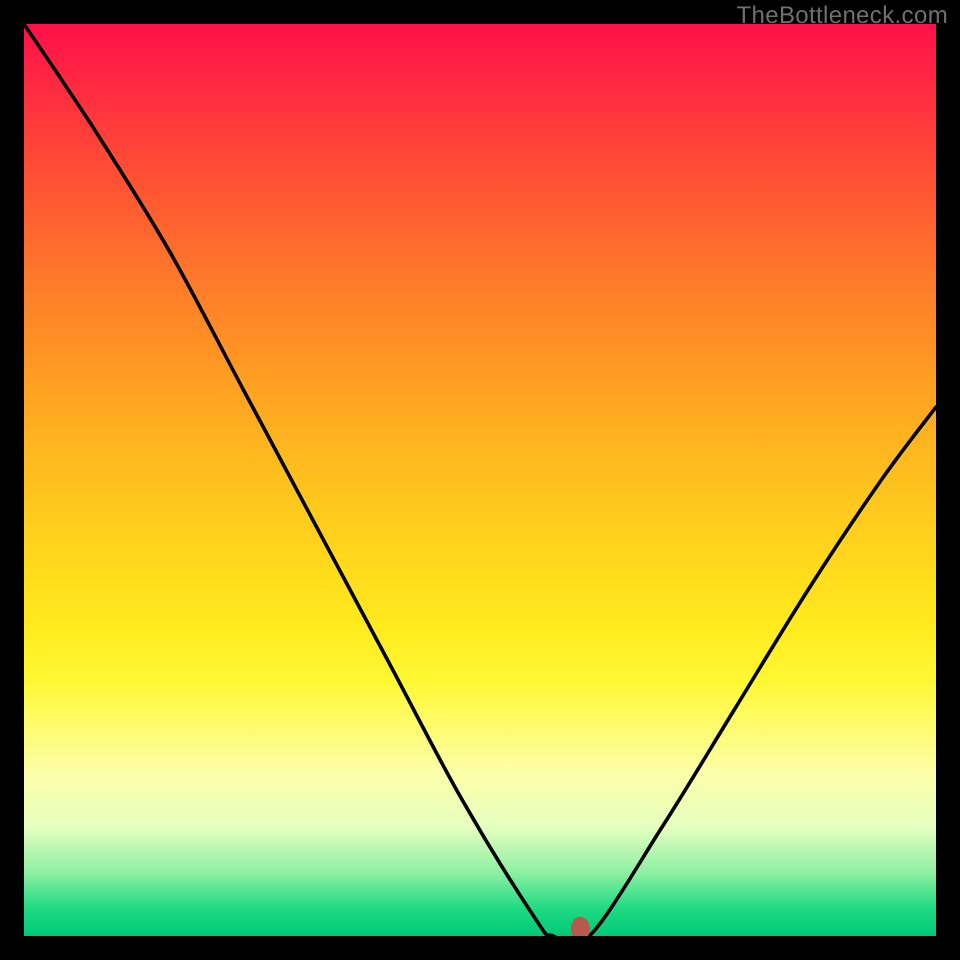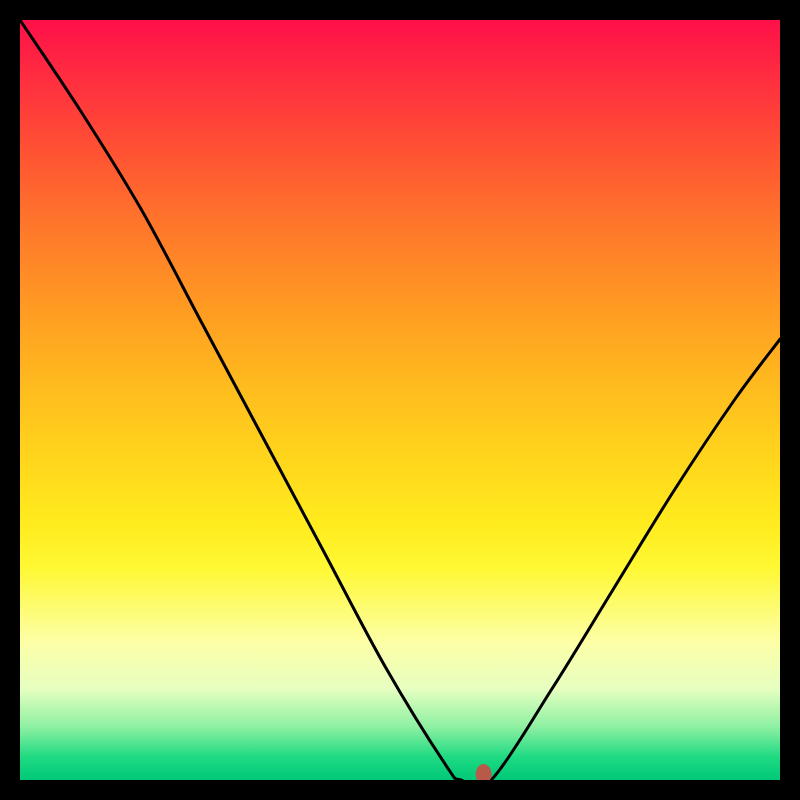--- a/index.html
+++ b/index.html
@@ -67,20 +67,21 @@
   }
   .marker {
     fill: #b85a4a;
     stroke: none;
   }
 </style>
 </head>
 <body>
 
 <div class="frame">
+  <div class="watermark">TheBottleneck.com</div>
 
   <div class="plot-area">
     <svg class="curve-svg" viewBox="0 0 760 760" preserveAspectRatio="none">
       <path id="curve-path" class="curve-line" d="M 0 0 C 10.133333333333335 15.200000000000008 40.53333333333333 59.533333333333374 60.800000000000004 91.20000000000005 C 81.06666666666668 122.86666666666672 101.33333333333334 154.53333333333333 121.60000000000001 190 C 141.86666666666667 225.46666666666667 162.13333333333333 266 182.4 304 C 202.66666666666669 342 222.93333333333334 380 243.20000000000002 418 C 263.4666666666667 456 283.73333333333335 494 304 532 C 324.26666666666665 570 344.53333333333336 610.5333333333333 364.8 646 C 385.06666666666666 681.4666666666667 412.9333333333334 725.8 425.6 744.8 C 438.26666666666665 763.8 433.19999999999993 757.4666666666667 440.79999999999995 760 C 448.4 762.5333333333333 456 775.2 471.2 760 C 486.4 744.8 511.73333333333335 700.4666666666666 532 668.8 C 552.2666666666667 637.1333333333333 572.5333333333334 602.9333333333333 592.8000000000001 570 C 613.0666666666667 537.0666666666667 633.3333333333334 502.8666666666667 653.6 471.2 C 673.8666666666667 439.5333333333333 696.6666666666666 405.3333333333333 714.4 380 C 732.1333333333333 354.6666666666667 752.4 329.33333333333337 760 319.20000000000005"></path>
       <ellipse id="marker-dot" class="marker" cx="463.59999999999997" cy="754" rx="8" ry="10" fill="#b85a4a"></ellipse>
     </svg>
   </div>
 </div>
 
 </body></html>

